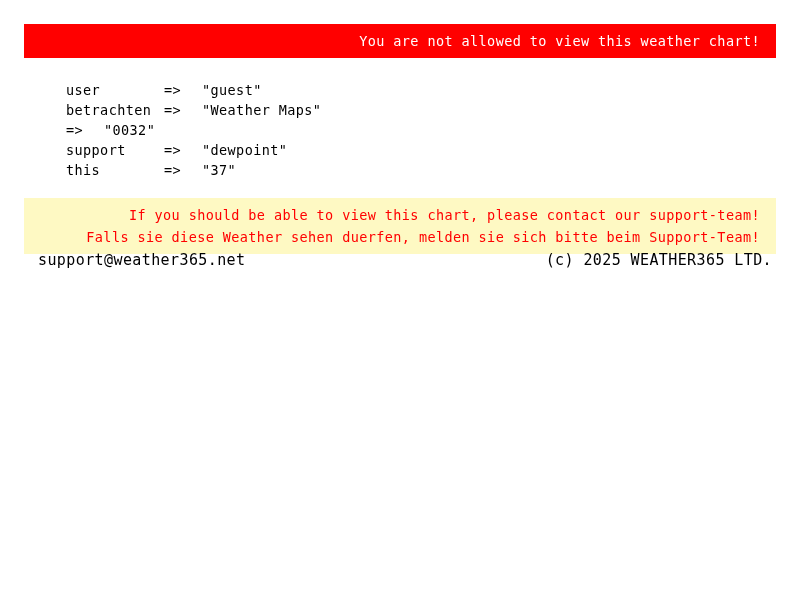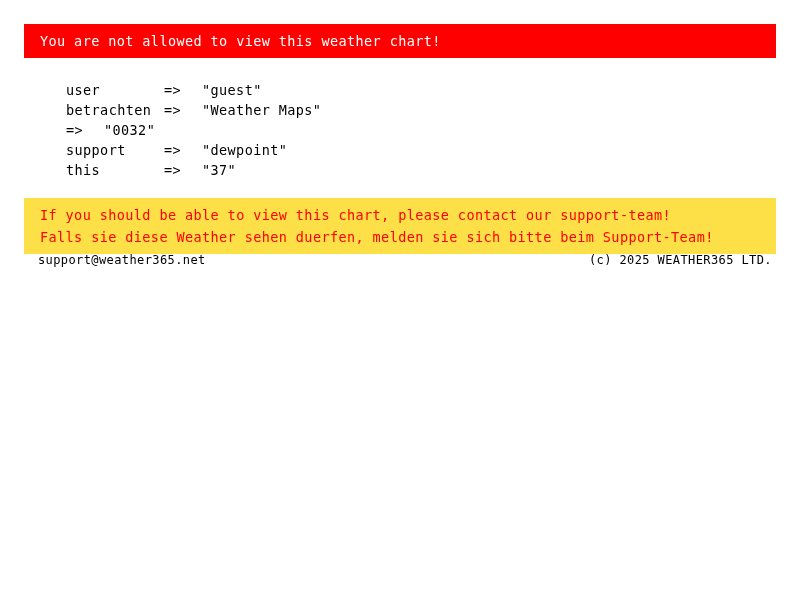--- a/index.html
+++ b/index.html
@@ -19,29 +19,30 @@
     position: relative;
     width: 800px;
     height: 600px;
   }
   .banner {
     position: absolute;
     left: 24px;
     width: 752px;
     box-sizing: border-box;
     padding: 6px 16px;
+    text-align: right;
   }
   .banner-error {
     top: 24px;
     background: #ff0000;
     color: #ffffff;
   }
   .banner-info {
     top: 198px;
-    background: #fde047;
+    background: #fef9c3;
     color: #ff0000;
   }
   .banner-line {
     line-height: 22px;
     white-space: pre;
     font-size: 13.5px;
     letter-spacing: 0.4px;
   }
   .params {
     position: absolute;
@@ -67,21 +68,21 @@
   .param-value {
     flex: 0 0 auto;
   }
   .footer {
     position: absolute;
     left: 38px;
     top: 250px;
     width: 734px;
     display: flex;
     justify-content: space-between;
-    font-size: 12px;
+    font-size: 15px;
     line-height: 20px;
     white-space: pre;
     letter-spacing: 0.4px;
   }
   .footer-contact {
     color: #000000;
     text-decoration: none;
   }
   .footer-copy {
     color: #000000;

